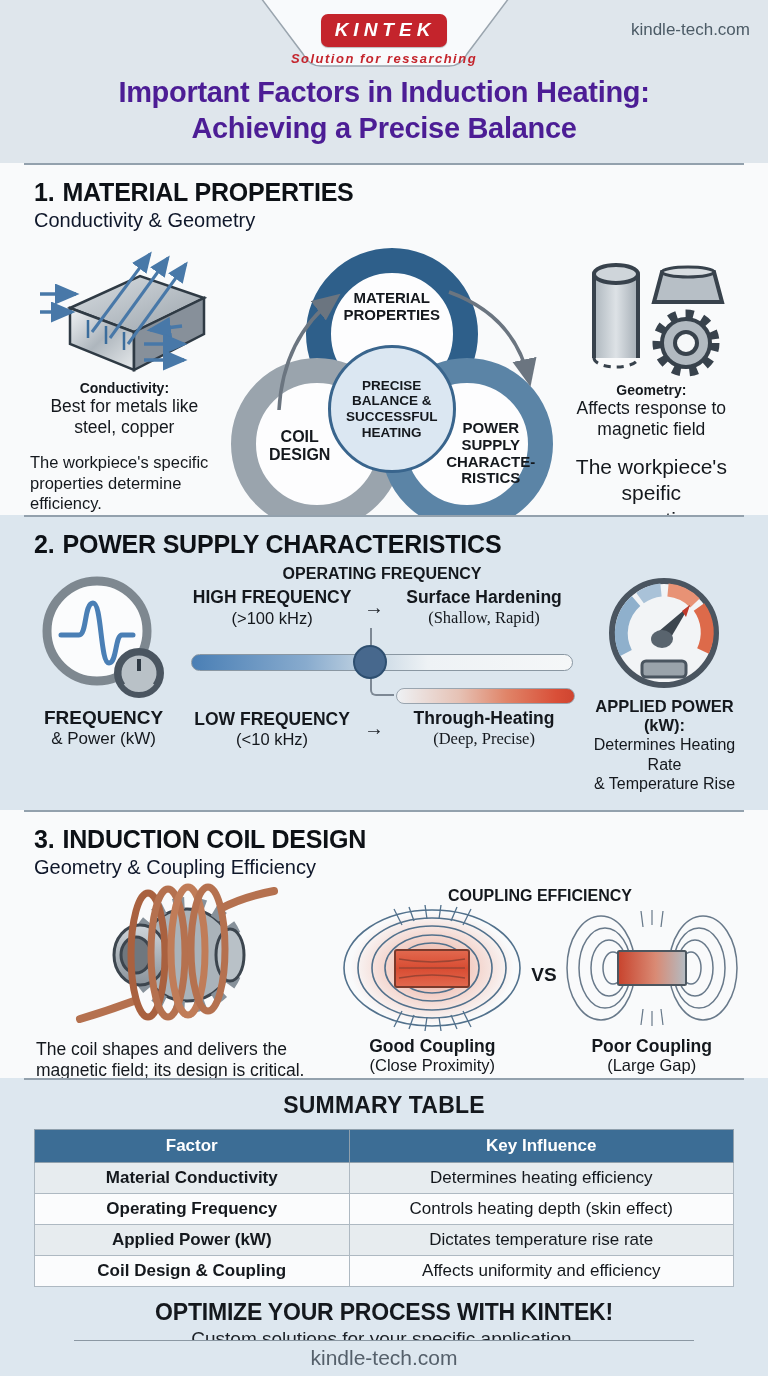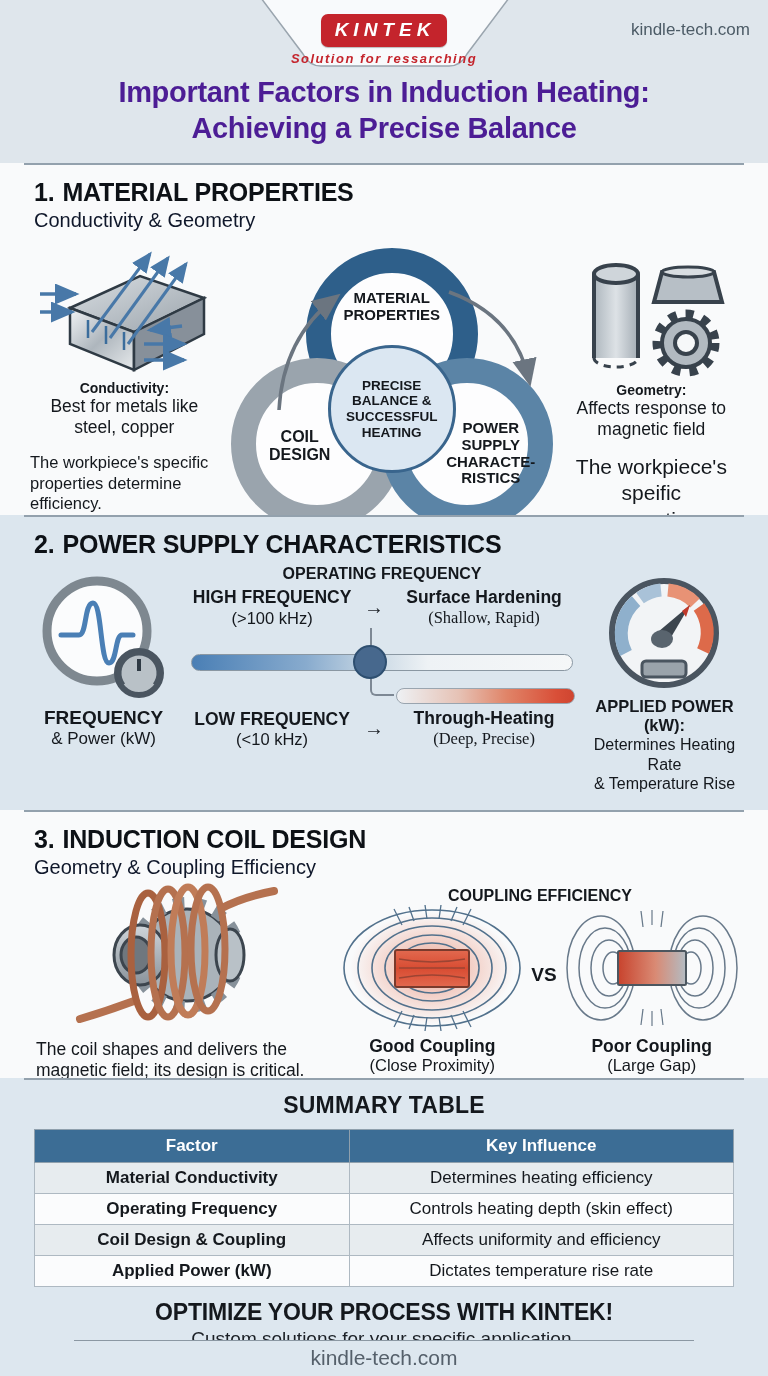--- a/index.html
+++ b/index.html
@@ -487,26 +487,26 @@
     <tbody>
       <tr>
         <td class="fcell">Material Conductivity</td>
         <td>Determines heating efficiency</td>
       </tr>
       <tr>
         <td class="fcell">Operating Frequency</td>
         <td>Controls heating depth (skin effect)</td>
       </tr>
       <tr>
+        <td class="fcell">Applied Power (kW)</td>
+        <td>Dictates temperature rise rate</td>
+      </tr>
+      <tr>
         <td class="fcell">Coil Design &amp; Coupling</td>
         <td>Affects uniformity and efficiency</td>
-      </tr>
-      <tr>
-        <td class="fcell">Applied Power (kW)</td>
-        <td>Dictates temperature rise rate</td>
       </tr>
     </tbody>
   </table>
   <div class="cta">OPTIMIZE YOUR PROCESS WITH KINTEK!</div>
   <div class="cta-sub">Custom solutions for your specific application.</div>
 </div>
 
 <div class="footer">
   <div class="foot-line"></div>
   <div class="foot-site">kindle-tech.com</div>

